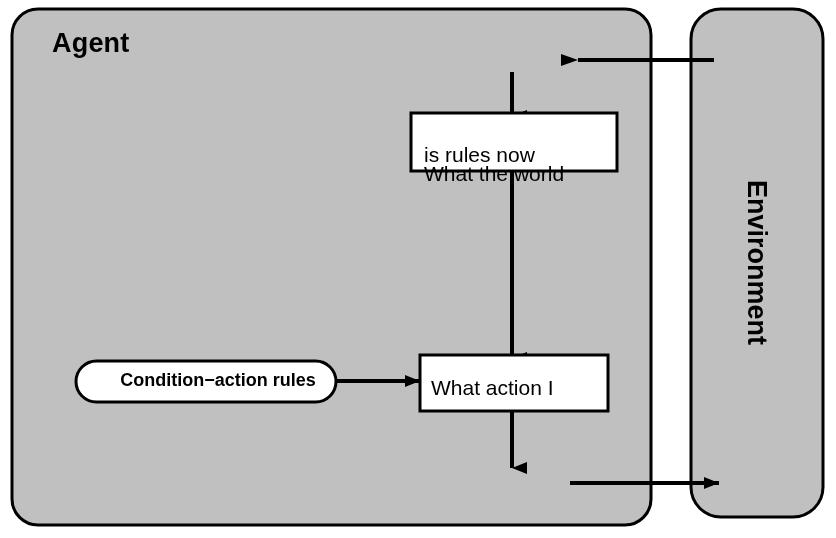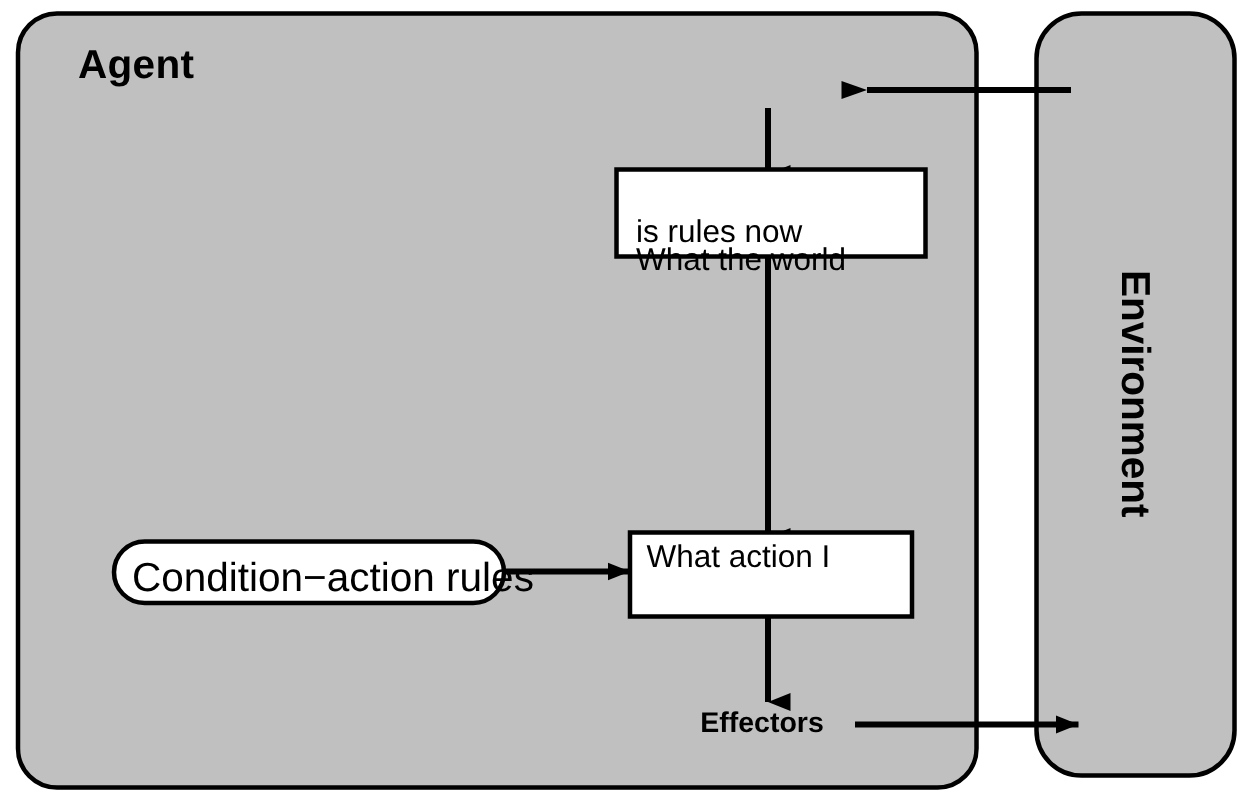--- a/index.html
+++ b/index.html
@@ -38,22 +38,22 @@
   .sensors-lbl, .effectors-lbl {
     font-size: 19px;
     font-weight: bold;
     text-align: center;
   }
   .boxtext {
     font-size: 21px;
     font-weight: normal;
   }
   .ovaltext {
-    font-size: 27px;
-    font-weight: normal;
+    font-size: 18px;
+    font-weight: bold;
     text-align: center;
     padding-left: 12px;
   }
   .env-lbl {
     font-size: 27px;
     font-weight: bold;
     transform: rotate(90deg);
     transform-origin: left top;
     white-space: nowrap;
   }
@@ -100,19 +100,18 @@
   </svg>
 
   <div class="lbl agent-title" style="left:52px; top:28px;">Agent</div>
 
 
   <div class="lbl boxtext" style="left:424px; top:118px;margin-top:44px;">What the world</div>
   <div class="lbl boxtext" style="left:424px; top:143px;">is rules now</div>
 
   <div class="lbl ovaltext" style="left:76px; top:370px; width:260px;">Condition−action rules</div>
 
-  <div class="lbl boxtext" style="left:431px; top:360px;">What action I</div>
+  <div class="lbl boxtext" style="left:431px; top:376px;">What action I</div>
 
-  <div class="lbl effectors-lbl" style="left:446px; top:472px; width:124px;">Effectors</div>
 
   <div class="lbl env-lbl" style="left:772px; top:180px;">Environment</div>
 
 </div>
 
 </body></html>

